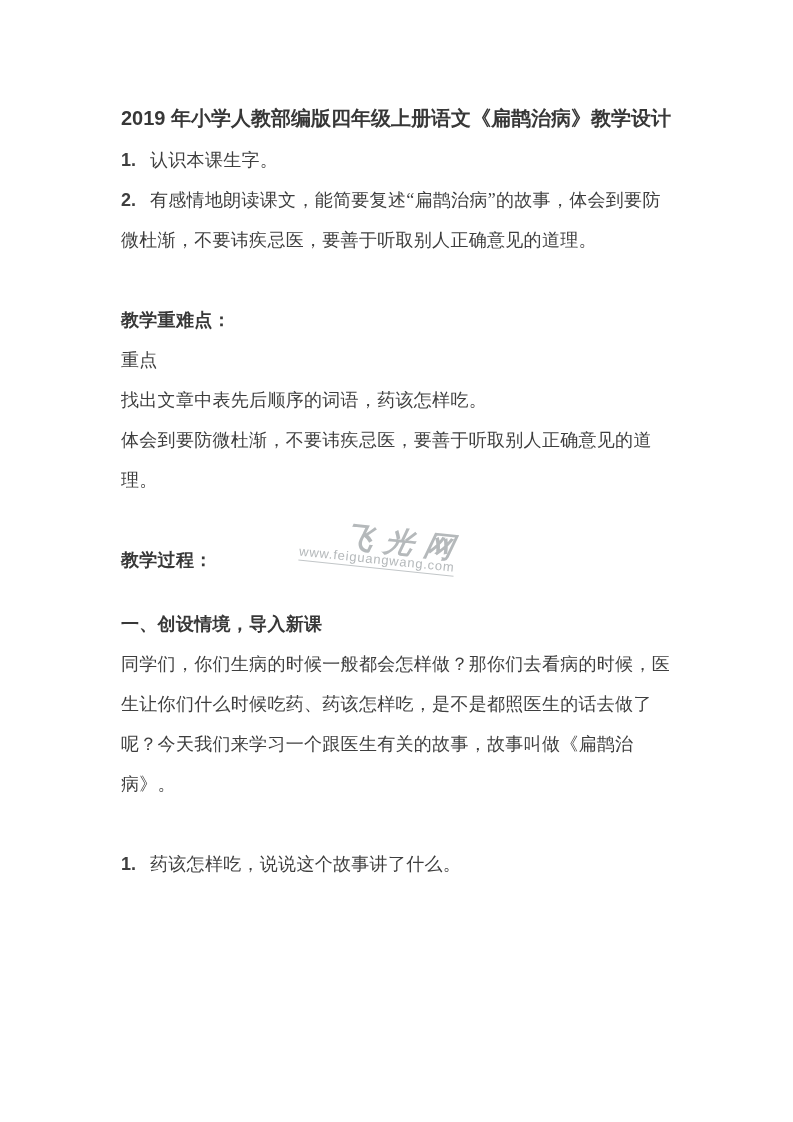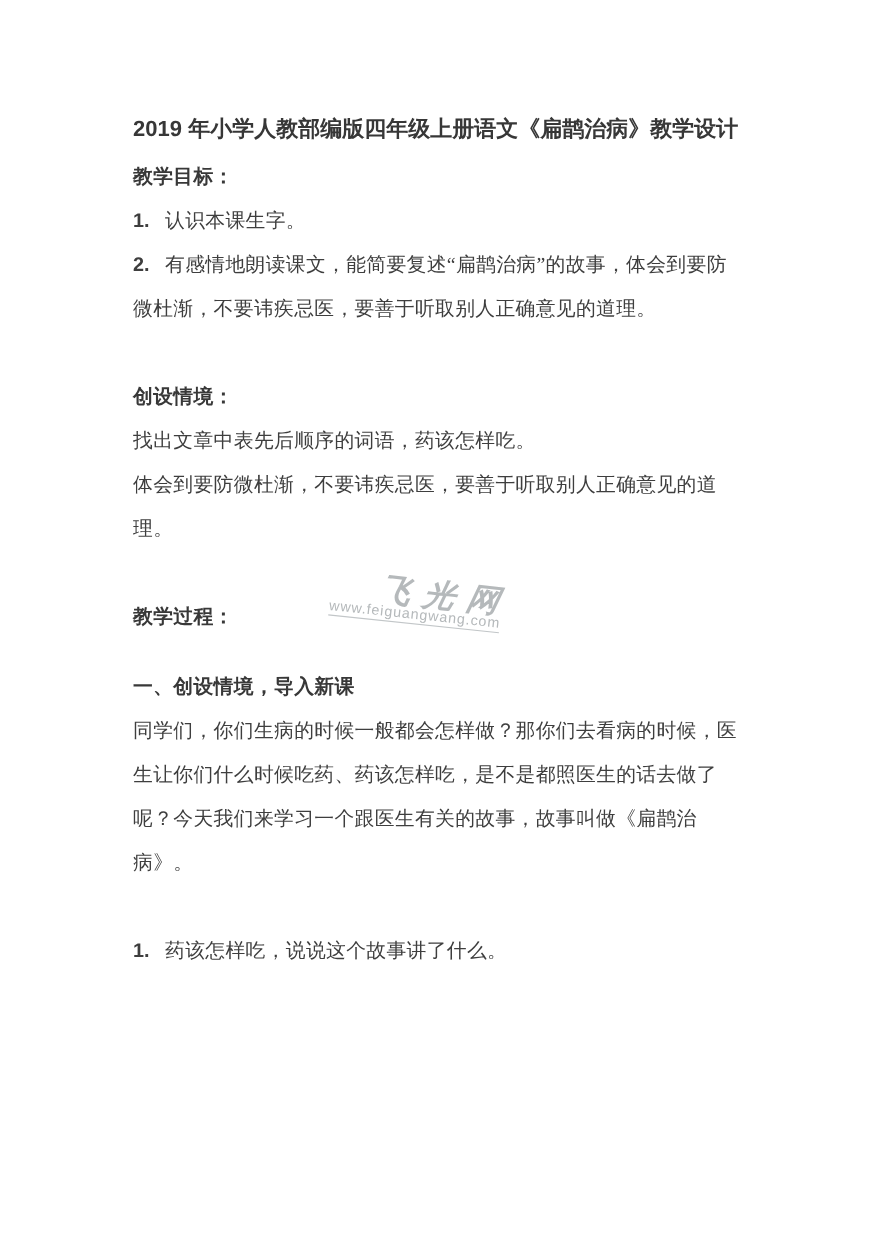--- a/index.html
+++ b/index.html
@@ -75,25 +75,25 @@
     white-space: nowrap;
   }
 </style>
 </head>
 <body>
 
 <div class="page">
   <div class="content">
     <div class="doc-title">2019 年小学人教部编版四年级上册语文《扁鹊治病》教学设计</div>
     <div id="paragraphs">
-        <div class="para heading">教学目标：</div>
         <div class="para numbered"><span class="num">1.</span><span>认识本课生字。</span></div>
         <div class="para numbered"><span class="num">2.</span><span>有感情地朗读课文，能简要复述“扁鹊治病”的故事，体会到要防微杜渐，不要讳疾忌医，要善于听取别人正确意见的道理。</span></div>
         <div class="para blank"></div>
-        <div class="para heading">创设情境：</div>
+        <div class="para heading">教学重难点：</div>
+        <div class="para body">重点</div>
         <div class="para body">找出文章中表先后顺序的词语，药该怎样吃。</div>
         <div class="para body">体会到要防微杜渐，不要讳疾忌医，要善于听取别人正确意见的道理。</div>
         <div class="para blank"></div>
         <div class="para heading">教学过程：</div>
         <div class="para heading gap-sm">一、创设情境，导入新课</div>
         <div class="para body">同学们，你们生病的时候一般都会怎样做？那你们去看病的时候，医生让你们什么时候吃药、药该怎样吃，是不是都照医生的话去做了呢？今天我们来学习一个跟医生有关的故事，故事叫做《扁鹊治病》。</div>
         <div class="para blank"></div>
         <div class="para numbered"><span class="num">1.</span><span>药该怎样吃，说说这个故事讲了什么。</span></div>
       </div>
   </div>

